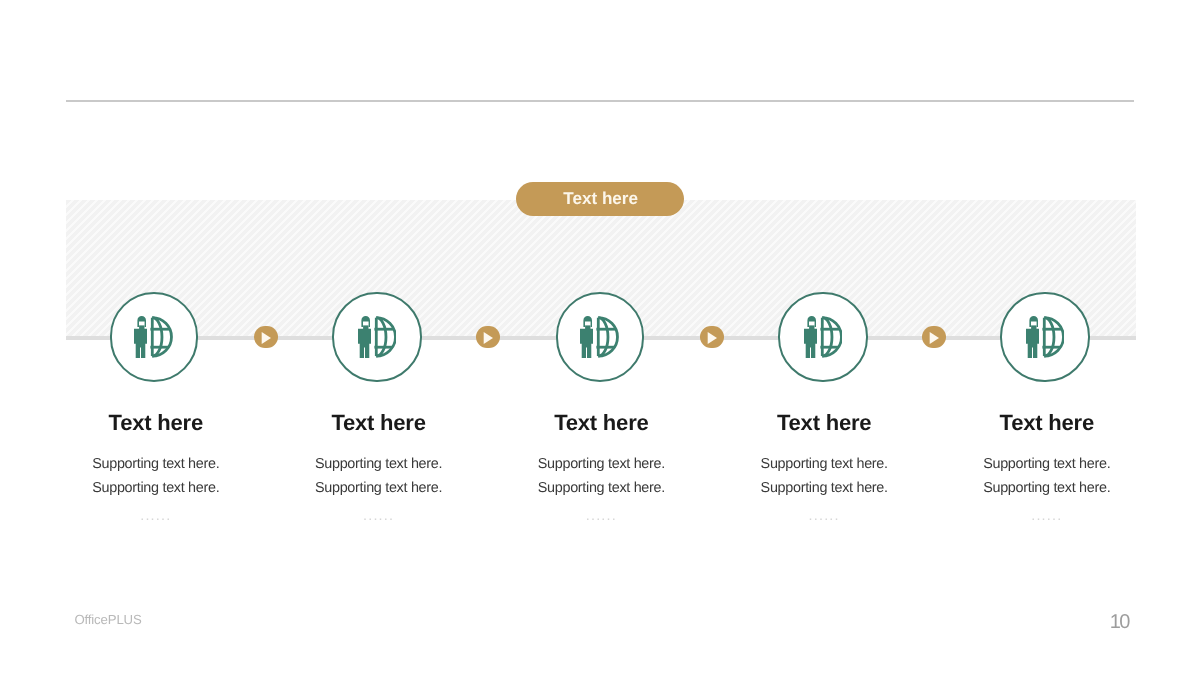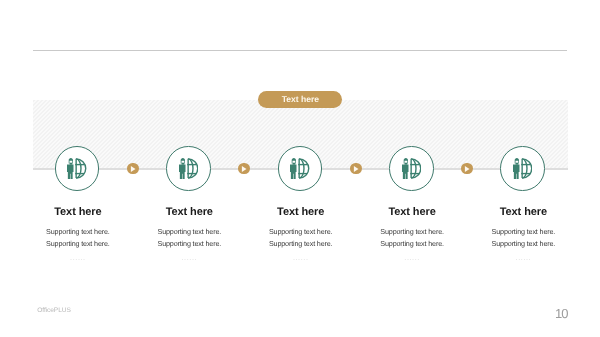--- a/index.html
+++ b/index.html
@@ -27,21 +27,21 @@
   .arrow{position:absolute;top:162.6px;width:11.9px;height:11.9px;border-radius:50%;background:#c49a57;
          display:flex;align-items:center;justify-content:center;}
   .arrow svg{width:11.9px;height:11.9px;display:block;}
 
   .col{position:absolute;width:160px;text-align:center;}
   .col .title{font-size:11px;font-weight:bold;color:#1a1a1a;letter-spacing:-0.1px;line-height:11px;}
   .col .sup{font-size:7.2px;color:#3a3a3a;letter-spacing:-0.15px;line-height:11.9px;margin-top:8px;}
   .col .dots{font-size:7.2px;color:#d6d6d6;margin-top:2.5px;letter-spacing:0.6px;}
 
   .footer-brand{position:absolute;left:37.2px;top:307.2px;font-size:6.6px;color:#b9b9b9;letter-spacing:-0.07px;}
-  .footer-page{position:absolute;left:554.9px;top:305.8px;font-size:13px;color:#9d9d9d;letter-spacing:-0.85px;}
+  .footer-page{position:absolute;left:554.9px;top:305.8px;font-size:10px;color:#9d9d9d;letter-spacing:-0.85px;}
 </style>
 </head>
 <body>
 
 <div id="slide">
   <div class="top-rule"></div>
   <div class="band"></div>
 
   <div class="badge">
     <span class="badge-label">Text here</span>

